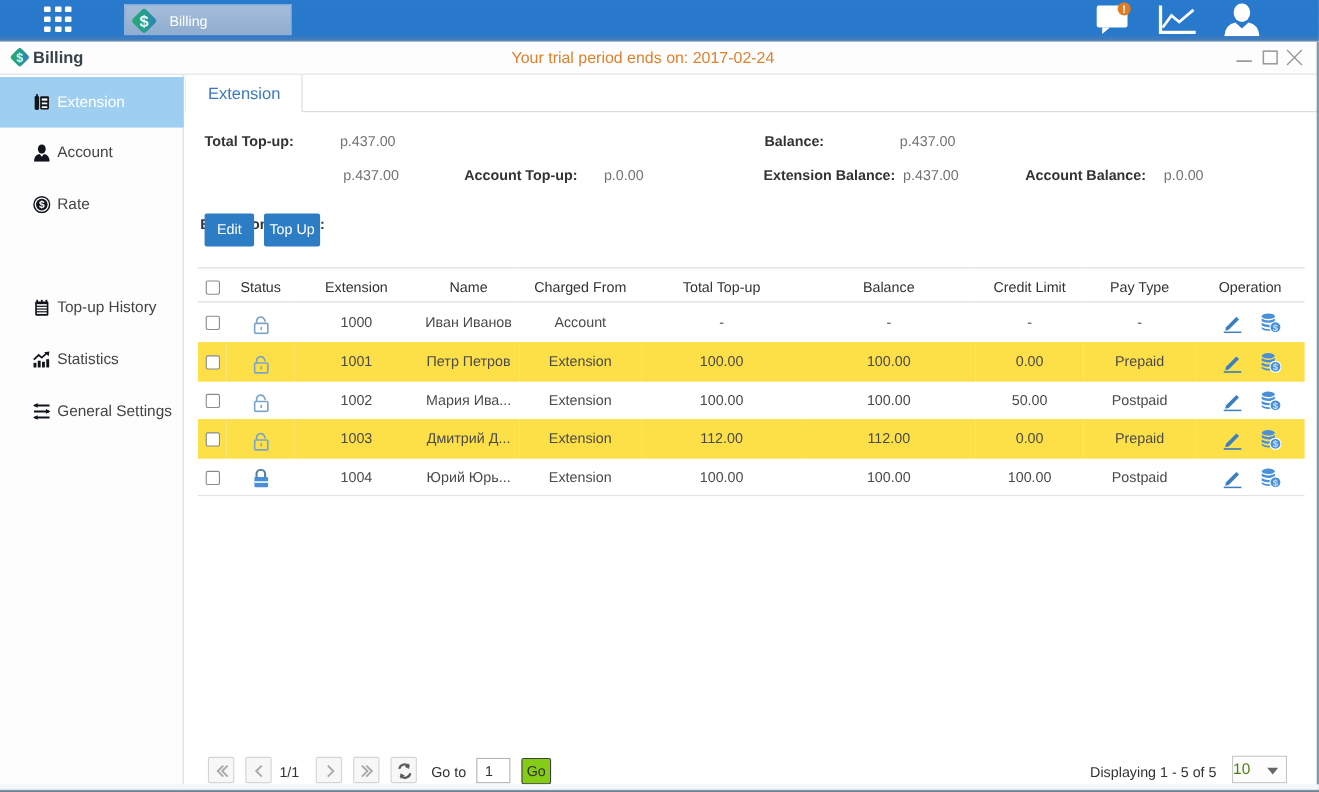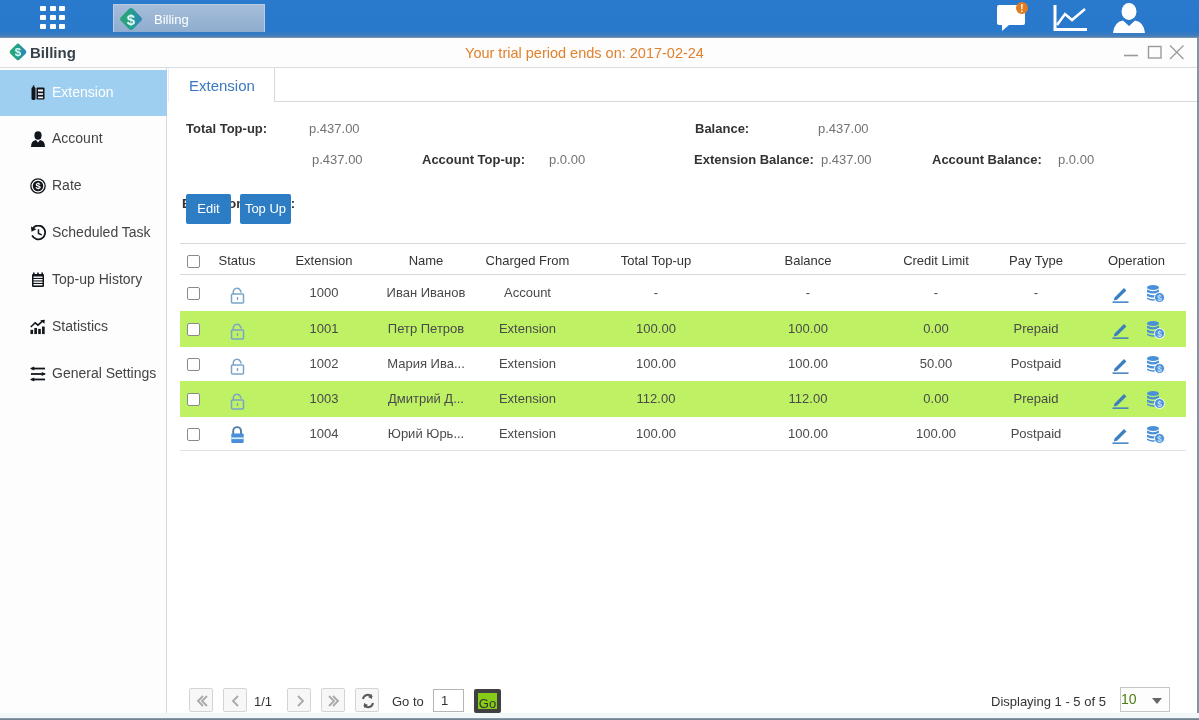--- a/index.html
+++ b/index.html
@@ -34,33 +34,33 @@
 .val { position:absolute; font-size:13px; color:#737373; white-space:nowrap; }
 
 .btn { position:absolute; top:126px; height:30px; background:#2d7dc5; color:#fff; font-size:13px;
   border-radius:2px; text-align:center; line-height:30px; }
 
 #tbl { position:absolute; left:12px; top:175px; width:1006px; border-collapse:collapse; table-layout:fixed; font-size:13px; color:#4a4a4a; }
 #tbl th { height:31px; padding-top:3px; font-weight:normal; font-size:13px; color:#333; border-top:1px solid #d9d9d9; border-bottom:1px solid #d9d9d9; text-align:center; background:#fff; }
 #tbl td { height:36px; text-align:center; padding:0; }
 #tbl tr.h34 td { height:34px; }
 #tbl tr:last-child td { border-bottom:1px solid #e2e2e2; }
-#tbl tr.alt td { background:#bef264; }
+#tbl tr.alt td { background:#fde047; }
 
 #tbl td svg { vertical-align:middle; }
 .lock { position:relative; top:2px; }
 .opi { position:relative; top:1px; }
 .cb { display:inline-block; width:13px; height:13px; border:1px solid #8a8a8a; border-radius:2px; background:#fff; vertical-align:middle; }
 
 #pager { position:absolute; left:0px; top:614px; width:995px; height:34px; font-size:13px; color:#333; }
 .pbox { position:absolute; top:6px; width:24px; height:24px; border:1px solid #d4d4d4; background:#f7f7f7; border-radius:2px; }
 .pbox svg { position:absolute; left:4px; top:4px; }
 .ptext { position:absolute; top:12px; font-size:13px; color:#333; }
 #goinput { position:absolute; top:7px; left:265px; width:31px; height:23px; border:1px solid #b5b5b5; font-size:13px; text-align:left; padding-left:7px; line-height:21px; background:#fff; }
-#gobtn { position:absolute; top:7px; left:306px; width:27px; height:24px; border:4px solid #404040; background:#84cc16; border-radius:2px; text-align:center; line-height:22px; font-size:13px; color:#333; }
+#gobtn { position:absolute; top:7px; left:306px; width:27px; height:24px; border:1px solid #404040; background:#84cc16; border-radius:2px; text-align:center; line-height:22px; font-size:13px; color:#333; }
 #dropdown { position:absolute; top:5px; left:952px; width:50px; height:25px; border:1px solid #c6c6c6; background:#fdfdfd; }
 
 #bstrip1 { position:absolute; left:0; top:713px; width:1199px; height:5px; background:#f2f7fa; }
 #bstrip2 { position:absolute; left:0; top:718px; width:1199px; height:2px; background:linear-gradient(#93a2ac,#64798a); }
 </style>
 </head>
 <body>
 <div id="stage">
 
   <div id="topbar">
@@ -144,28 +144,20 @@
       </svg>
       <span class="txt">Account</span>
     </div>
     <div class="sitem" style="top:95px;">
       <svg class="ic" width="17" height="17" viewBox="0 0 17 17">
         <circle cx="8.5" cy="8.5" r="7.6" fill="none" stroke="#11161c" stroke-width="1.4"></circle>
         <circle cx="8.5" cy="8.5" r="5.6" fill="#11161c"></circle>
         <text x="8.5" y="12" font-size="10" font-weight="bold" fill="#fff" text-anchor="middle" font-family="Liberation Sans">$</text>
       </svg>
       <span class="txt">Rate</span>
-    </div>
-    <div class="sitem" style="top:142px;">
-      <svg class="ic" width="17" height="17" viewBox="0 0 17 17">
-        <path d="M3.2 3.2 A7.3 7.3 0 1 1 2.2 11" stroke="#11161c" stroke-width="1.9" fill="none"></path>
-        <path d="M1 1.5 L1.6 7.2 L6.8 4.6 Z" fill="#11161c"></path>
-        <path d="M9 4.5 L9 9 L12.5 10.5" stroke="#11161c" stroke-width="1.6" fill="none"></path>
-      </svg>
-      <span class="txt">Scheduled Task</span>
     </div>
     <div class="sitem" style="top:189px;">
       <svg class="ic" width="16" height="16" viewBox="0 0 16 16">
         <rect x="2" y="2" width="12" height="13" rx="1" fill="#11161c"></rect>
         <rect x="3.5" y="4.5" width="9" height="1.4" fill="#fff"></rect>
         <rect x="3.5" y="7" width="9" height="1.4" fill="#fff"></rect>
         <rect x="3.5" y="9.5" width="9" height="1.4" fill="#fff"></rect>
         <rect x="3.5" y="12" width="9" height="1.4" fill="#fff"></rect>
         <rect x="3" y="0.5" width="1.6" height="3" fill="#11161c"></rect>
         <rect x="7.2" y="0.5" width="1.6" height="3" fill="#11161c"></rect>

